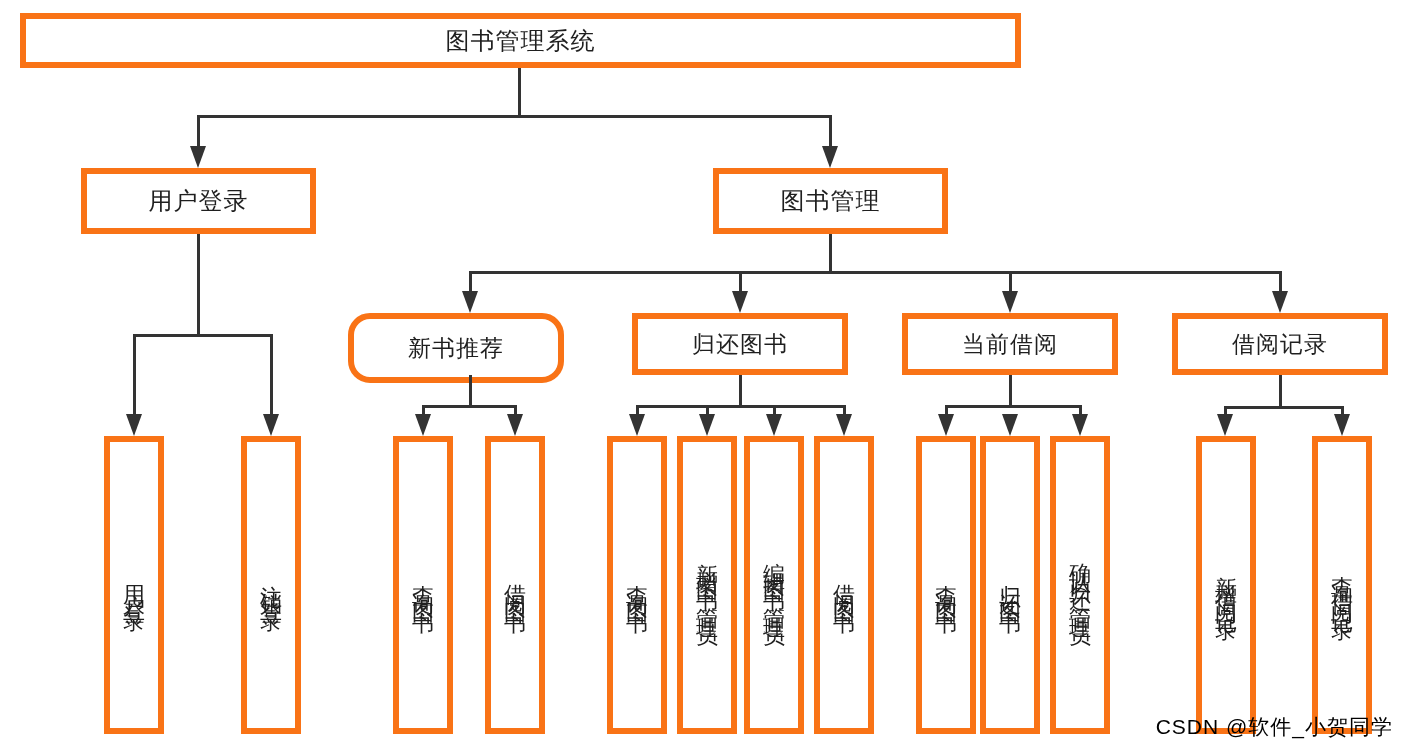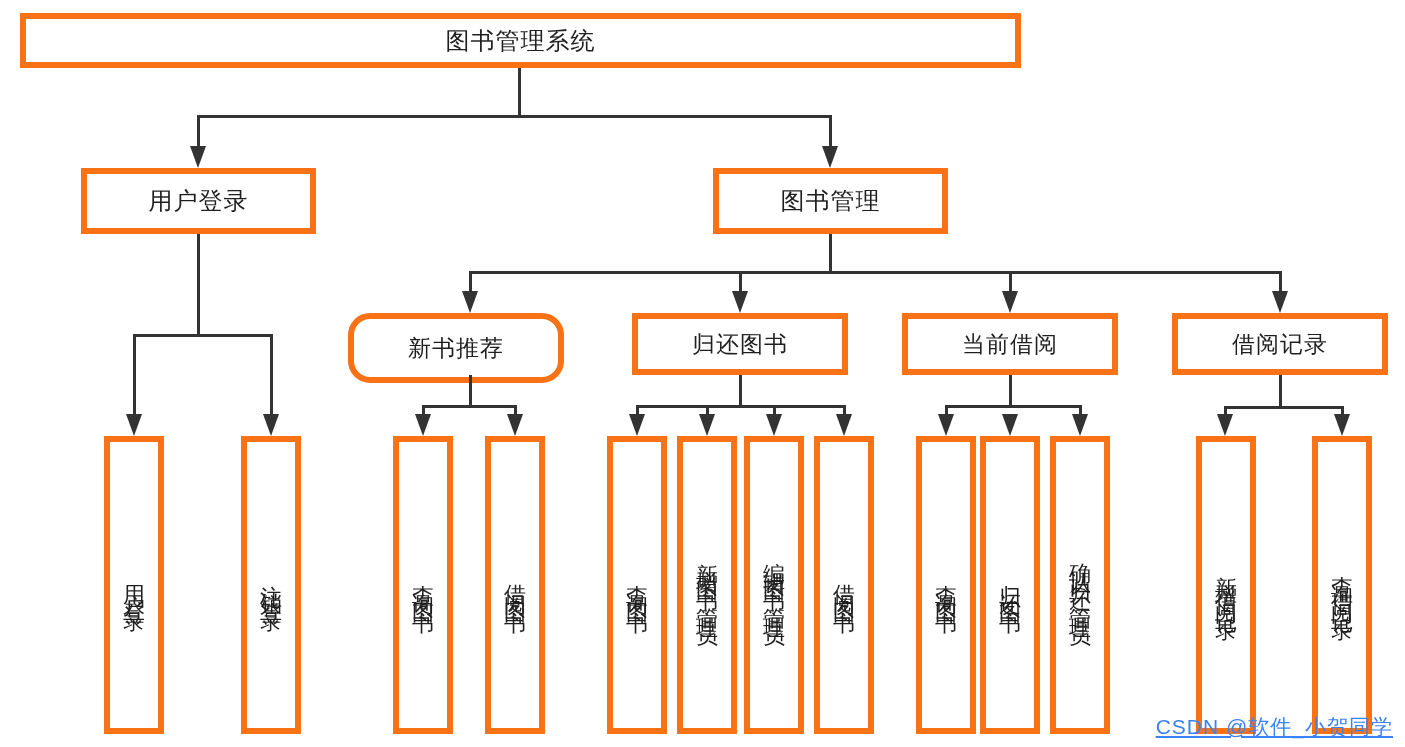--- a/index.html
+++ b/index.html
@@ -25,21 +25,21 @@
   .vl{position:absolute;width:3px;background:#333333;}
   .hl{position:absolute;height:3px;background:#333333;}
   .ar{
     position:absolute;width:0;height:0;
     border-left:8px solid transparent;
     border-right:8px solid transparent;
     border-top:22px solid #333333;
   }
   .watermark{
     position:absolute;right:12px;bottom:6px;
-    font-size:21px;color:#3b82f6;letter-spacing:1px;white-space:nowrap;text-decoration:underline;
+    font-size:21px;color:#000000;letter-spacing:1px;white-space:nowrap;
   }
 </style>
 </head>
 <body>
 
 <div class="canvas">
 
   <div class="node root" style="left:20px;top:13px;width:1001px;height:55px;">
     <span>图书管理系统</span>
   </div>

